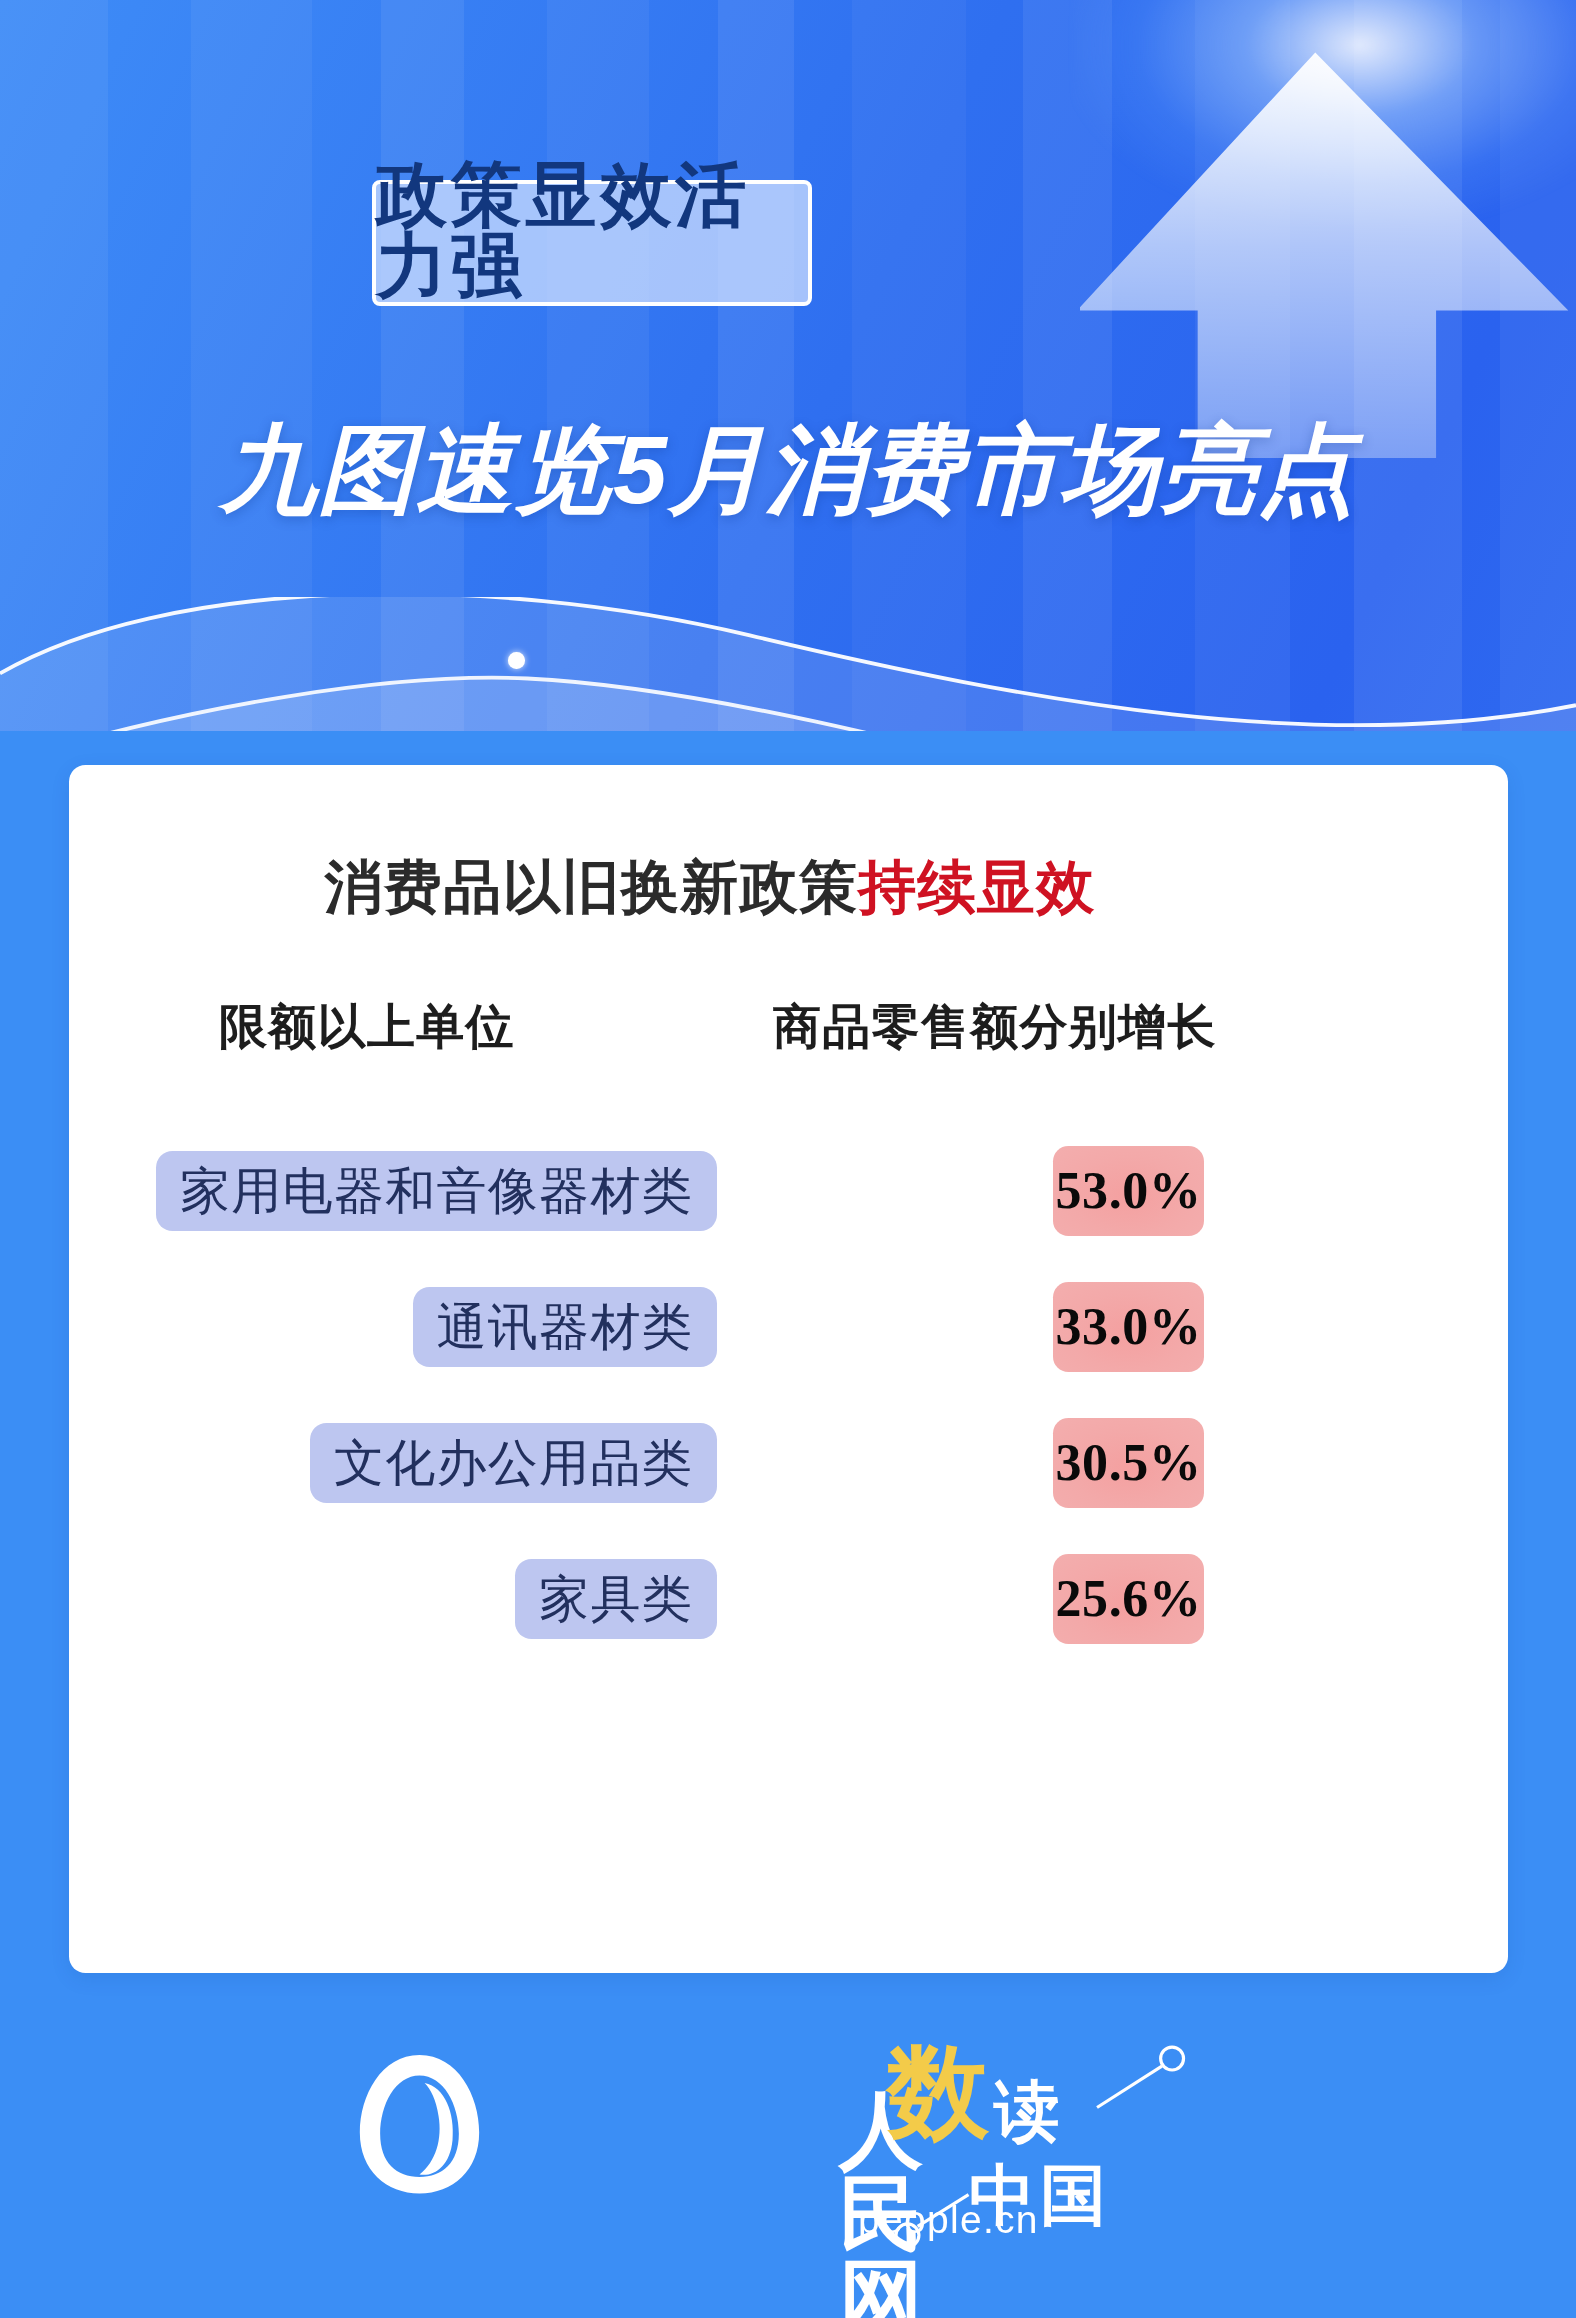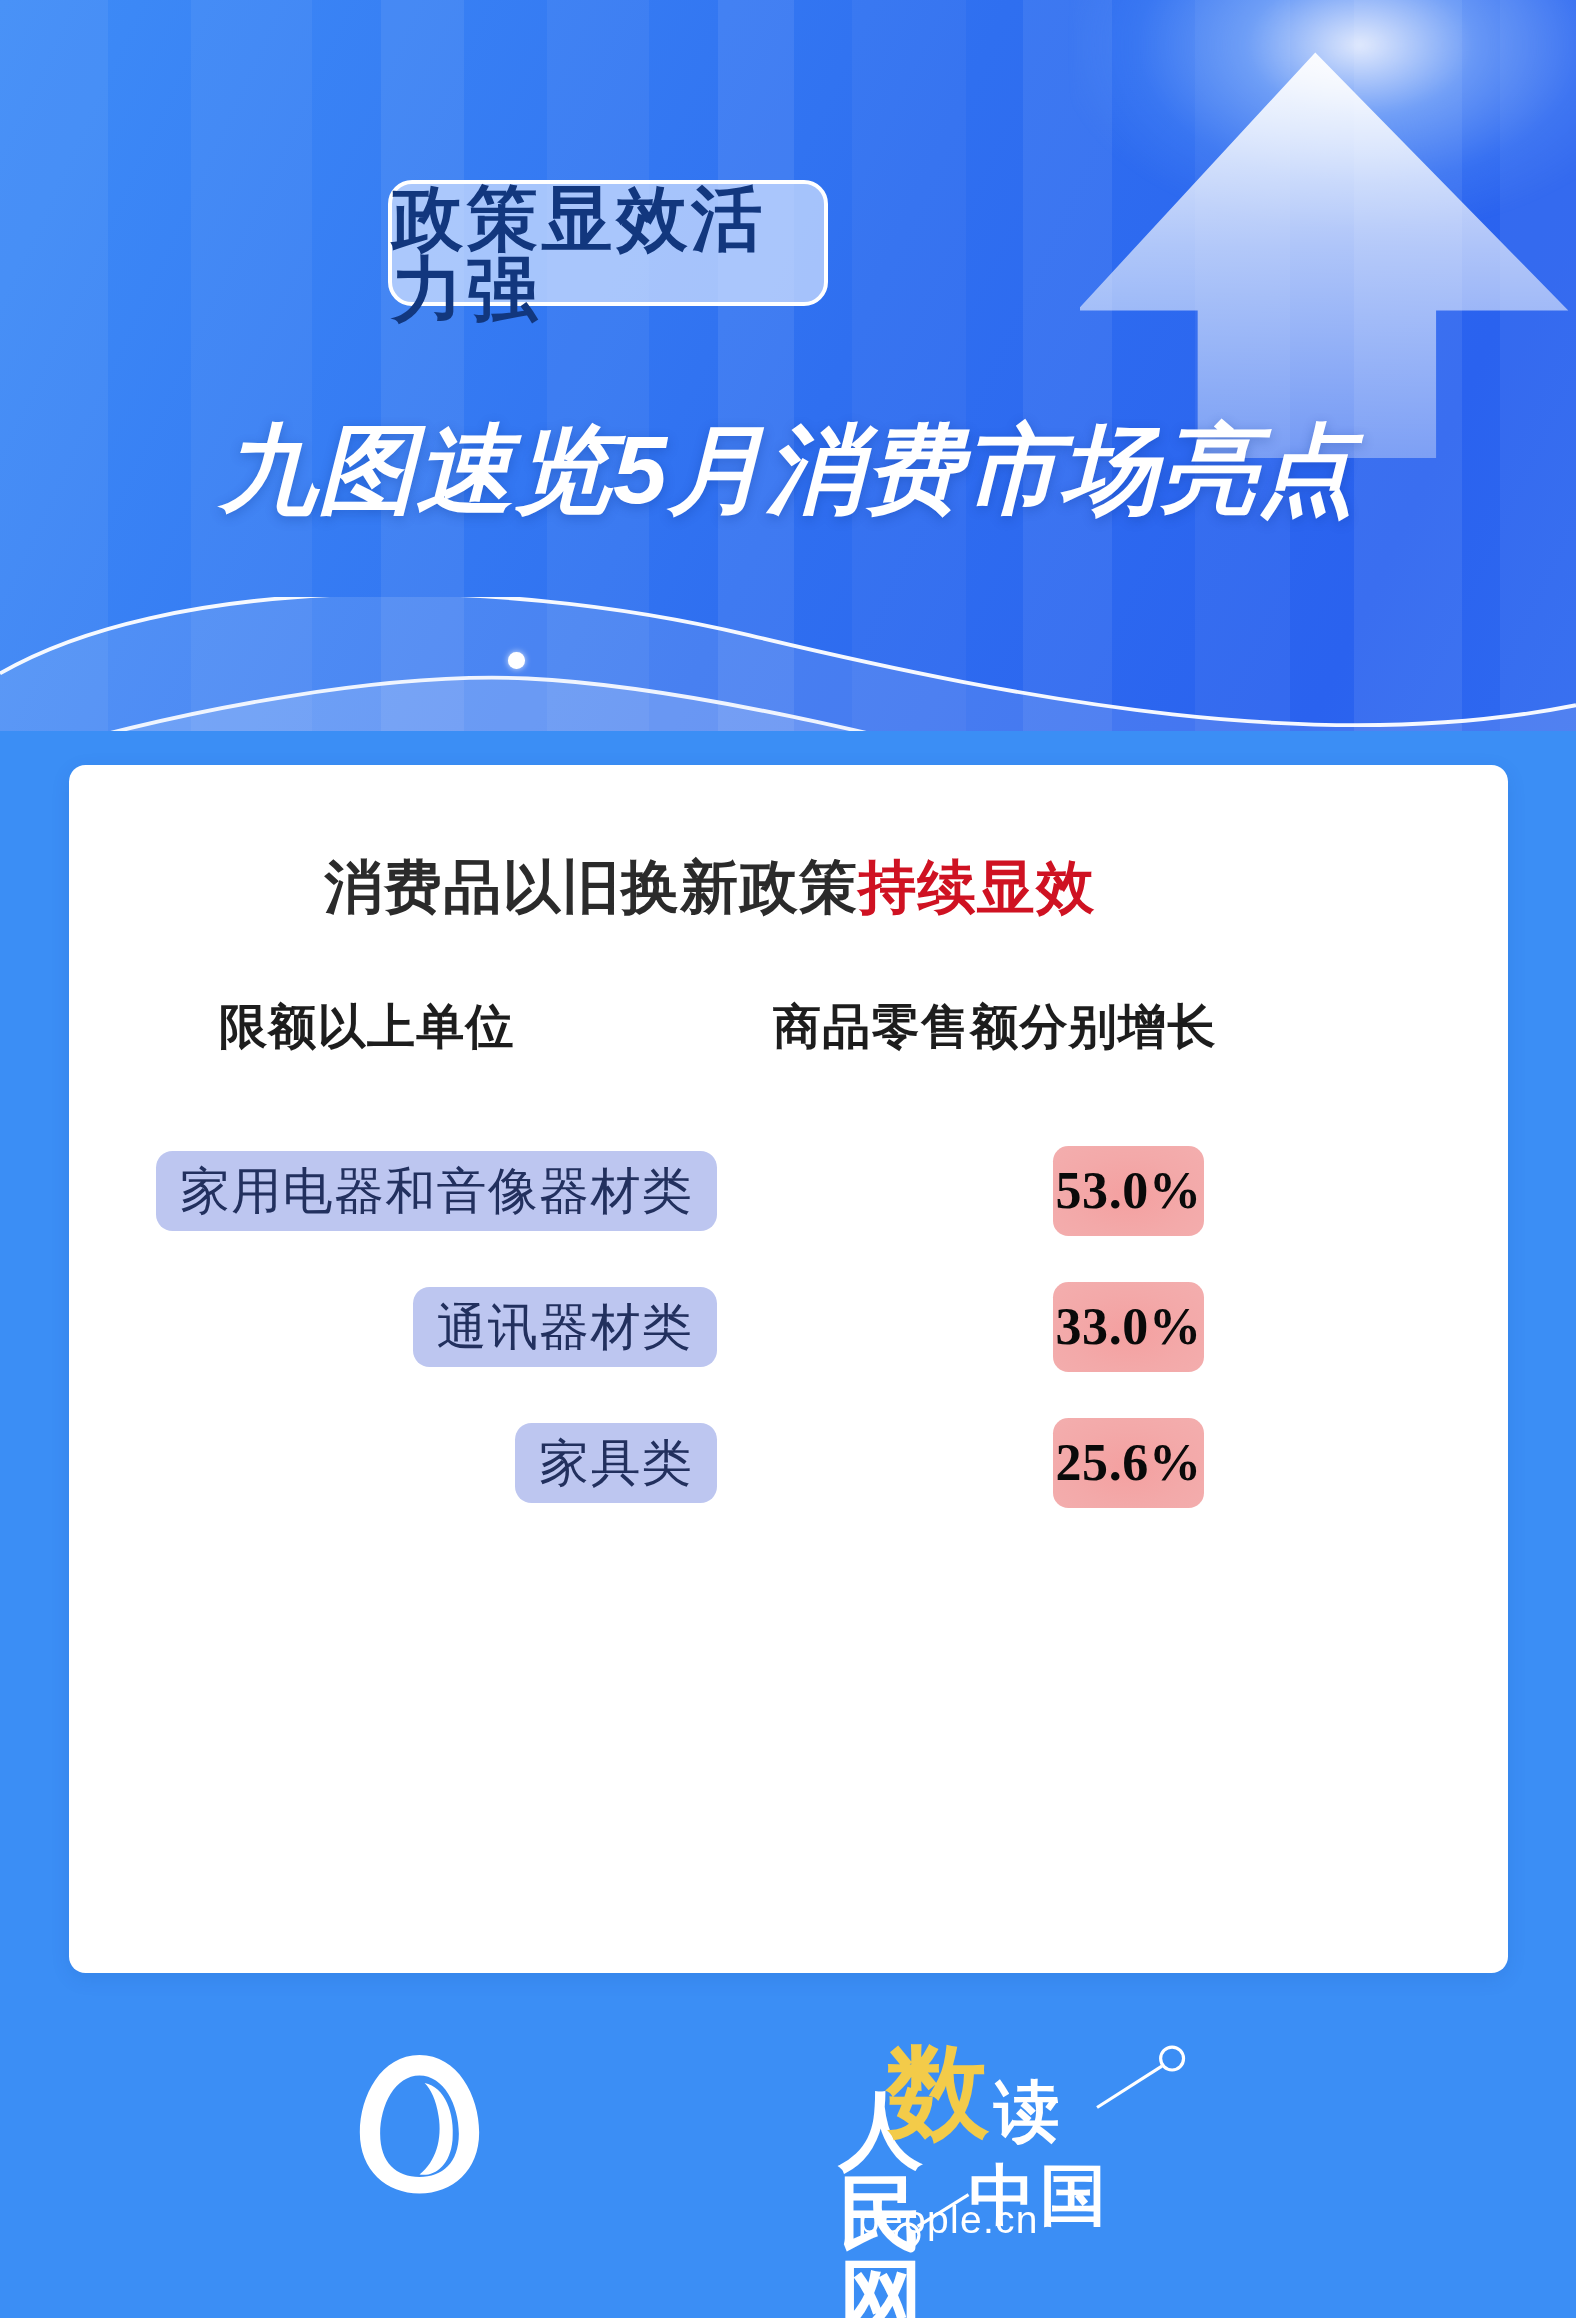--- a/index.html
+++ b/index.html
@@ -19,24 +19,24 @@
   .glow{position:absolute;width:572px;height:356px;left:1074px;top:-133px;
     background:radial-gradient(ellipse at center,rgba(255,255,255,.85) 0%,rgba(180,215,255,.45) 28%,rgba(110,170,255,.18) 55%,rgba(110,170,255,0) 75%);
     filter:blur(3.8px);}
   .arrow-wrap{position:absolute;left:1080px;top:12.7px;width:496px;height:445px;}
   .wave{position:absolute;left:0;width:1576px;}
   .dot{position:absolute;width:16.5px;height:16.5px;border-radius:50%;background:#ffffff;
     left:508px;top:652px;box-shadow:0 0 6.4px rgba(255,255,255,.8);}
   .bottom-fill{position:absolute;left:0;top:731px;width:1576px;height:1588px;background:#3b8ef5;}
 
   
-  .badge{position:absolute;left:388px;top:180px;width:432px;height:118px;
-    border:4.4px solid #ffffff;border-radius:24px;
+  .badge{position:absolute;left:372px;top:180px;width:432px;height:118px;
+    border:4.4px solid #ffffff;border-radius:8px;
     background:rgba(210,226,255,.72);
-    display:flex;align-items:flex-start;justify-content:center;}
+    display:flex;align-items:flex-end;justify-content:center;}
   .badge span{
     font-size:71px;font-weight:bold;color:#12377e;letter-spacing:3.8px;
     font-family:"Liberation Serif", serif;line-height:1;}
 
   .headline{position:absolute;left:0;top:421px;width:1576px;text-align:center;}
   .headline span{
     display:inline-block;
     font-family:"Liberation Sans", sans-serif;
     font-size:97px;font-weight:bold;font-style:italic;color:#ffffff;
     letter-spacing:1.3px;line-height:1;
@@ -170,20 +170,28 @@
 
       <div class="row">
         <div class="pill-left-area">
           <div class="pill-blue">通讯器材类</div>
         </div>
         <div class="pill-right-area">
           <div class="pill-pink">33.0%</div>
         </div>
       </div>
 
+      <div class="row">
+        <div class="pill-left-area">
+          <div class="pill-blue">文化办公用品类</div>
+        </div>
+        <div class="pill-right-area">
+          <div class="pill-pink">30.5%</div>
+        </div>
+      </div>
 
       <div class="row">
         <div class="pill-left-area">
           <div class="pill-blue">家具类</div>
         </div>
         <div class="pill-right-area">
           <div class="pill-pink">25.6%</div>
         </div>
       </div>
 

